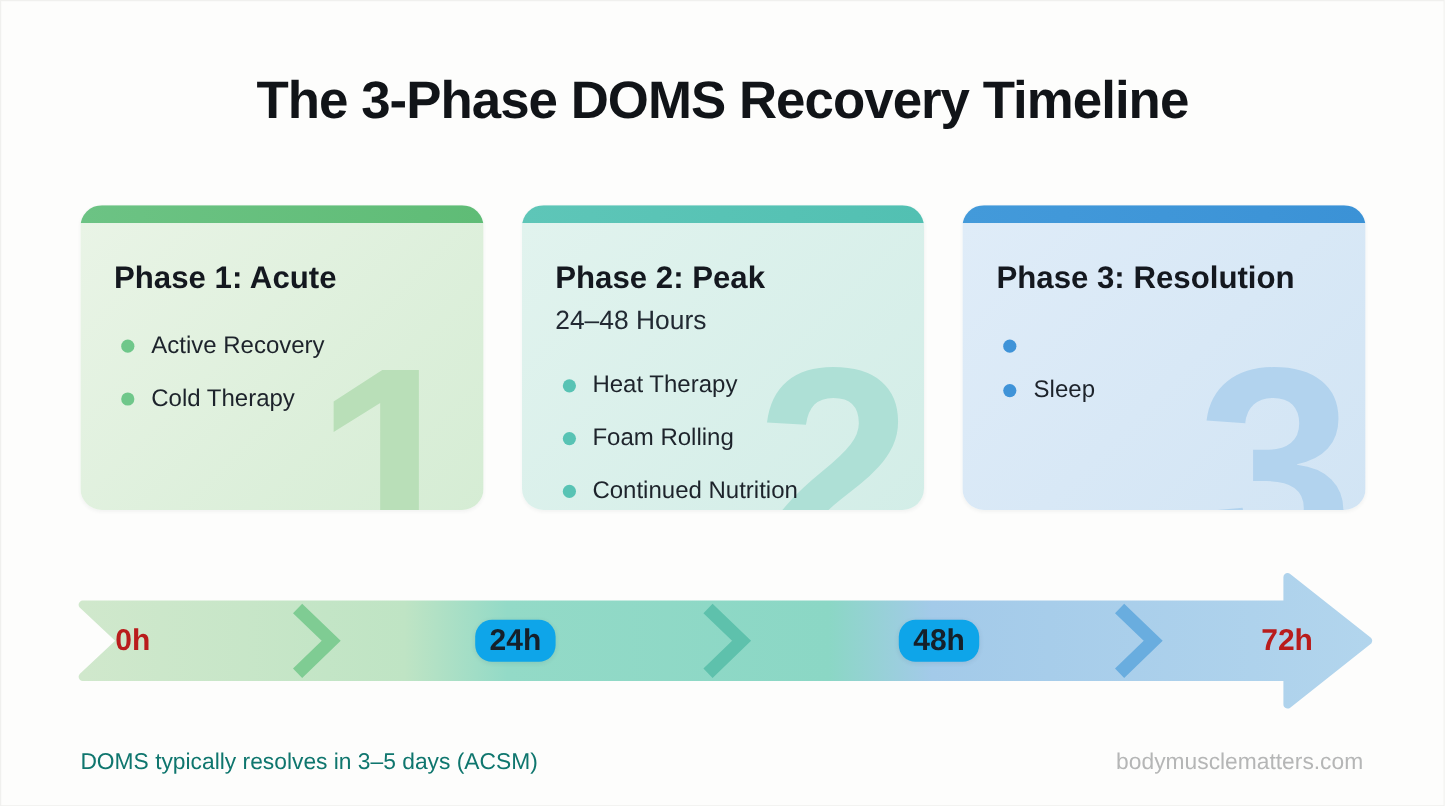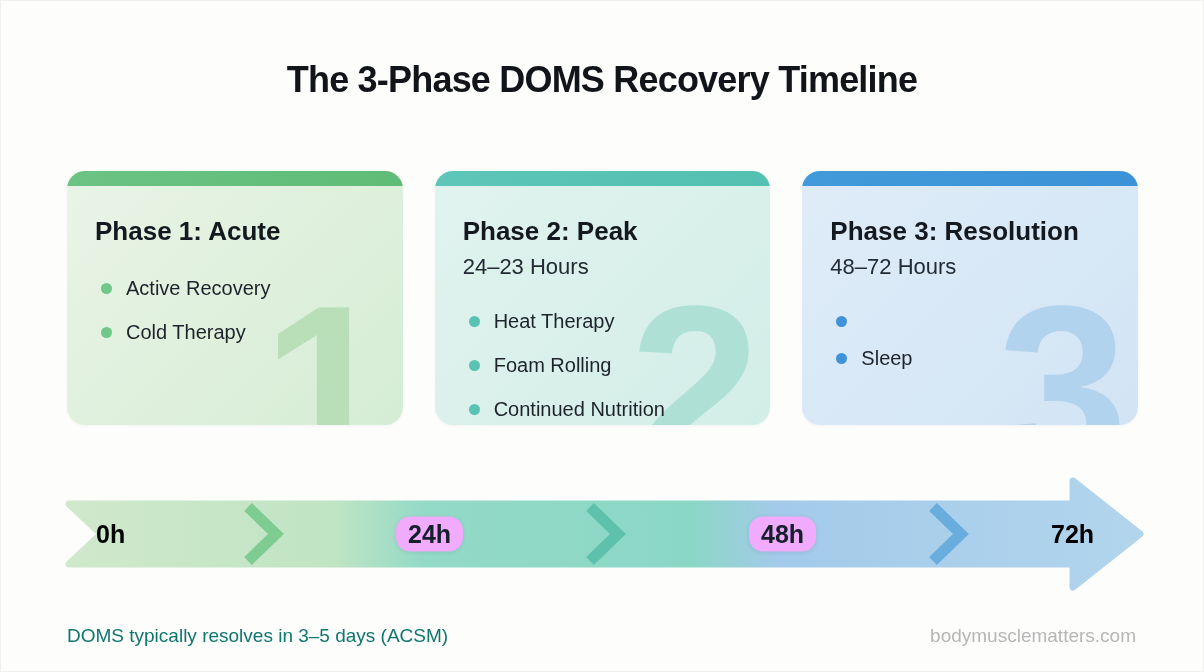--- a/index.html
+++ b/index.html
@@ -5,21 +5,21 @@
   * { margin:0; padding:0; box-sizing:border-box; }
   html,body { background:#ffffff; }
   body { font-family:"Liberation Sans","DejaVu Sans",sans-serif; }
   .canvas {
     position:relative; width:1204px; height:672px;
     background:#fdfdfc; overflow:hidden;
     border:1px solid #f0f0ee;
   }
   .title {
     position:absolute; top:58px; left:0; width:100%;
-    text-align:center; font-size:36px; font-weight:700;
+    text-align:center; font-size:44px; font-weight:700;
     letter-spacing:-0.8px; color:#111418;
   }
   
   .cards {
     position:absolute; left:66px; top:170px; width:1071px;
     display:flex; gap:32px;
   }
   .card {
     flex:1; height:254px; border-radius:18px; overflow:hidden;
     position:relative; box-shadow:0 1px 3px rgba(40,60,50,0.05);
@@ -50,26 +50,26 @@
   .p2 .watermark { color:#aee0d6; }
   
   .p3 .card-bar { background:linear-gradient(90deg,#439ada,#3b92d6); }
   .p3 .card-body { background:linear-gradient(135deg,#dfecf8,#d1e4f4); }
   .p3 .dot { background:#3f93d8; }
   .p3 .watermark { color:#b2d3ee; }
   
   .timeline { position:absolute; left:0; top:470px; width:1204px; height:130px; }
   .timeline svg { position:absolute; left:0; top:0; }
   .tl-label {
-    position:absolute; font-size:25px; font-weight:700; color:#000000;
+    position:absolute; font-size:25px; font-weight:700; color:#b91c1c;
     transform:translateY(-50%); top:63px; z-index:3;
   }
   .tl-badge {
     position:absolute; top:63px; transform:translateY(-50%); z-index:3;
-    background:#f0abfc; border-radius:14px; padding:3px 12px;
+    background:#0ea5e9; border-radius:14px; padding:3px 12px;
     font-size:25px; font-weight:700; color:#15202a;
     box-shadow:0 1px 4px rgba(20,40,60,0.10);
   }
   
   .foot-note {
     position:absolute; left:66px; top:624px;
     font-size:19px; color:#0f766e;
   }
   .foot-site {
     position:absolute; right:67px; top:624px;
@@ -100,21 +100,21 @@
           </li>
         </ul>
         <div class="watermark">1</div>
       </div>
     </div>
 
     <div class="card p2">
       <div class="card-bar"></div>
       <div class="card-body">
         <div class="card-title">Phase 2: Peak</div>
-        <div class="card-range">24–23 Hours</div>
+        <div class="card-range">24–48 Hours</div>
         <ul class="card-list">
           <li>
             <span class="dot"></span>
             <span class="li-text">Heat Therapy</span>
           </li>
           <li>
             <span class="dot"></span>
             <span class="li-text">Foam Rolling</span>
           </li>
           <li>
@@ -123,21 +123,20 @@
           </li>
         </ul>
         <div class="watermark">2</div>
       </div>
     </div>
 
     <div class="card p3">
       <div class="card-bar"></div>
       <div class="card-body">
         <div class="card-title">Phase 3: Resolution</div>
-        <div class="card-range">48–72 Hours</div>
         <ul class="card-list">
           <li>
             <span class="dot"></span>
           </li>
           <li>
             <span class="dot"></span>
             <span class="li-text">Sleep</span>
           </li>
         </ul>
         <div class="watermark">3</div>

